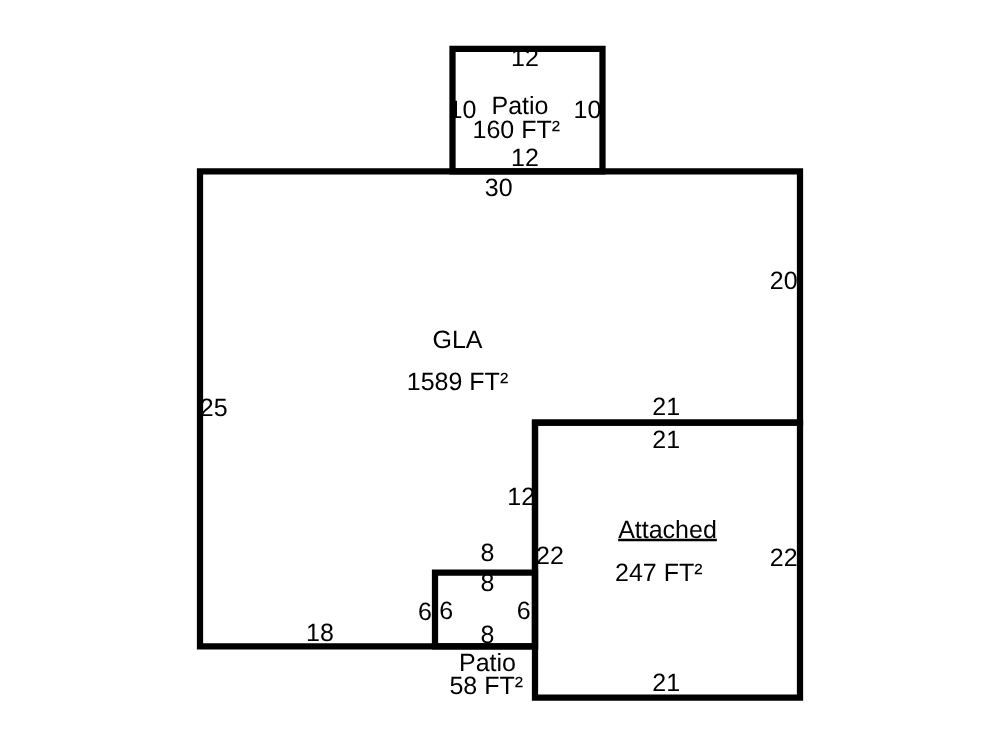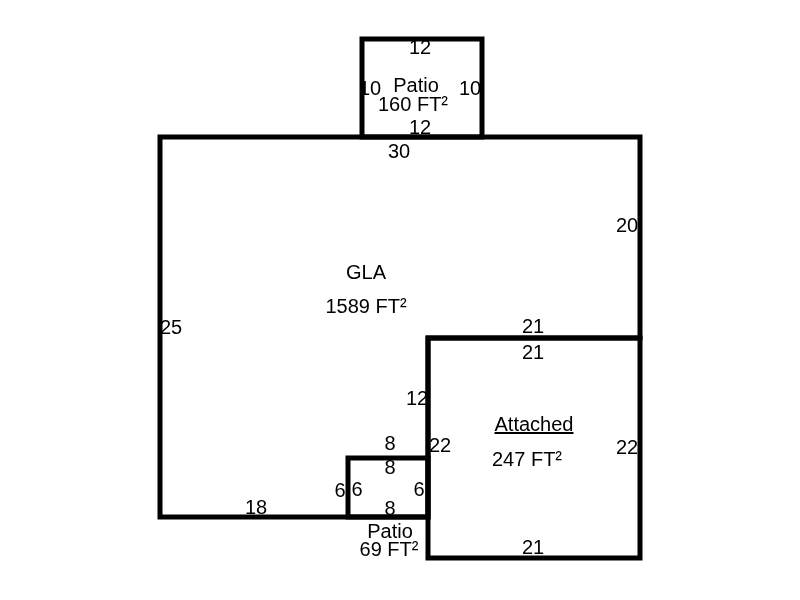--- a/index.html
+++ b/index.html
@@ -57,19 +57,19 @@
       <div class="fp-label" style="left: 390px; top: 443px;">8</div>
       <div class="fp-label" style="left: 340px; top: 490px;">6</div>
       <div class="fp-label" style="left: 256px; top: 507px;">18</div>
       <div class="fp-label" style="left: 534px; top: 424px; text-decoration: underline;">Attached</div>
       <div class="fp-label" style="left: 527px; top: 459px;">247 FT²</div>
       <div class="fp-label" style="left: 533px; top: 352px;">21</div>
       <div class="fp-label" style="left: 440px; top: 445px;">22</div>
       <div class="fp-label" style="left: 627px; top: 447px;">22</div>
       <div class="fp-label" style="left: 533px; top: 547px;">21</div>
       <div class="fp-label" style="left: 390px; top: 531px;">Patio</div>
-      <div class="fp-label" style="left: 389px; top: 549px;">69 FT²</div>
+      <div class="fp-label" style="left: 389px; top: 549px;">58 FT²</div>
       <div class="fp-label" style="left: 390px; top: 467px;">8</div>
       <div class="fp-label" style="left: 357px; top: 489px;">6</div>
       <div class="fp-label" style="left: 419px; top: 489px;">6</div>
       <div class="fp-label" style="left: 390px; top: 508px;">8</div>
     </div>
 </div>
 
 </body></html>

